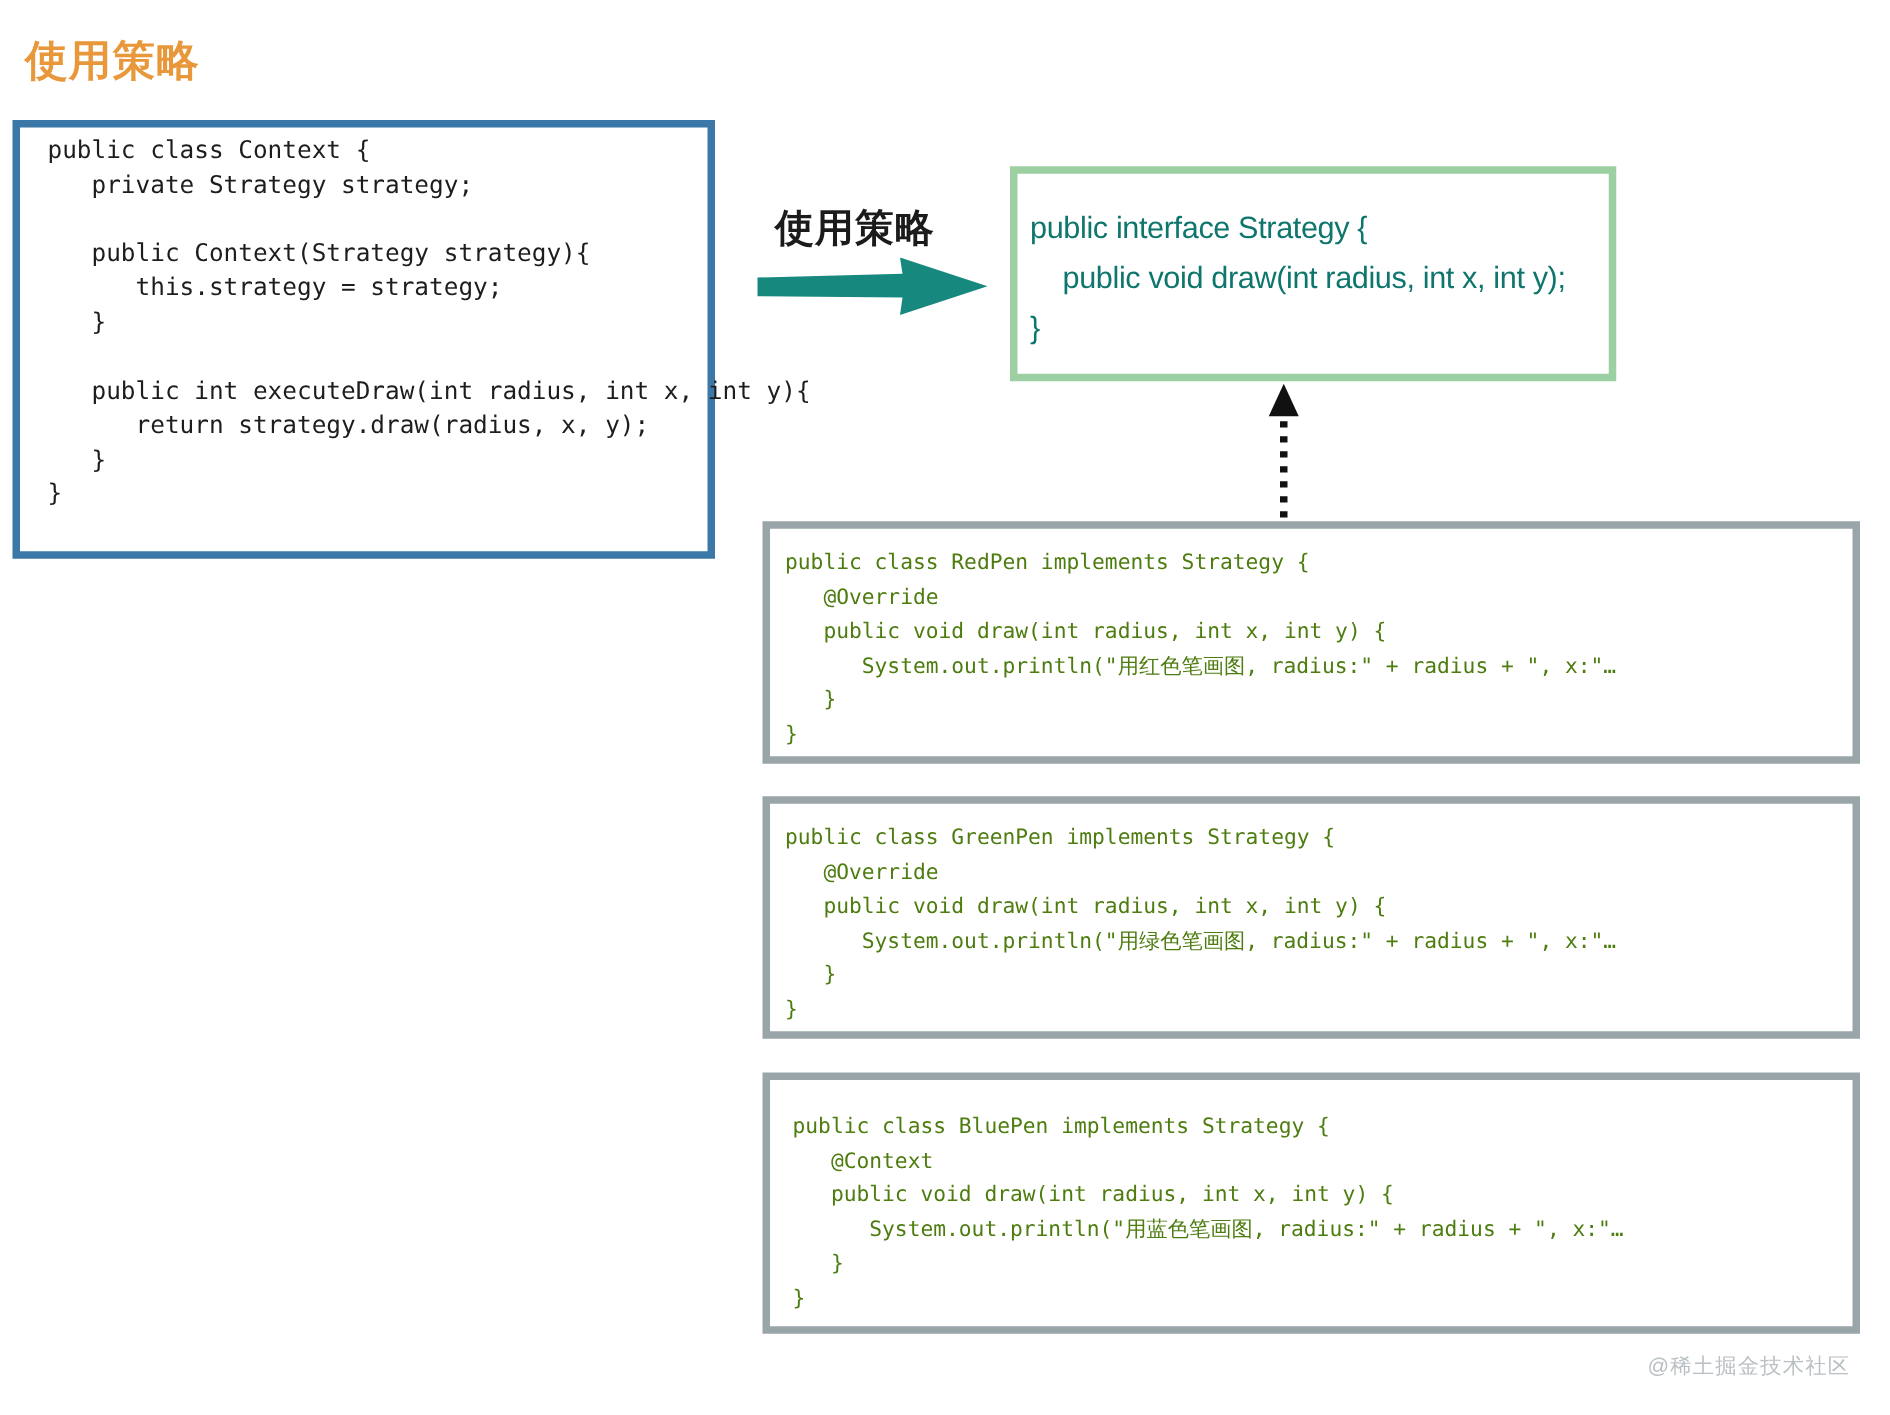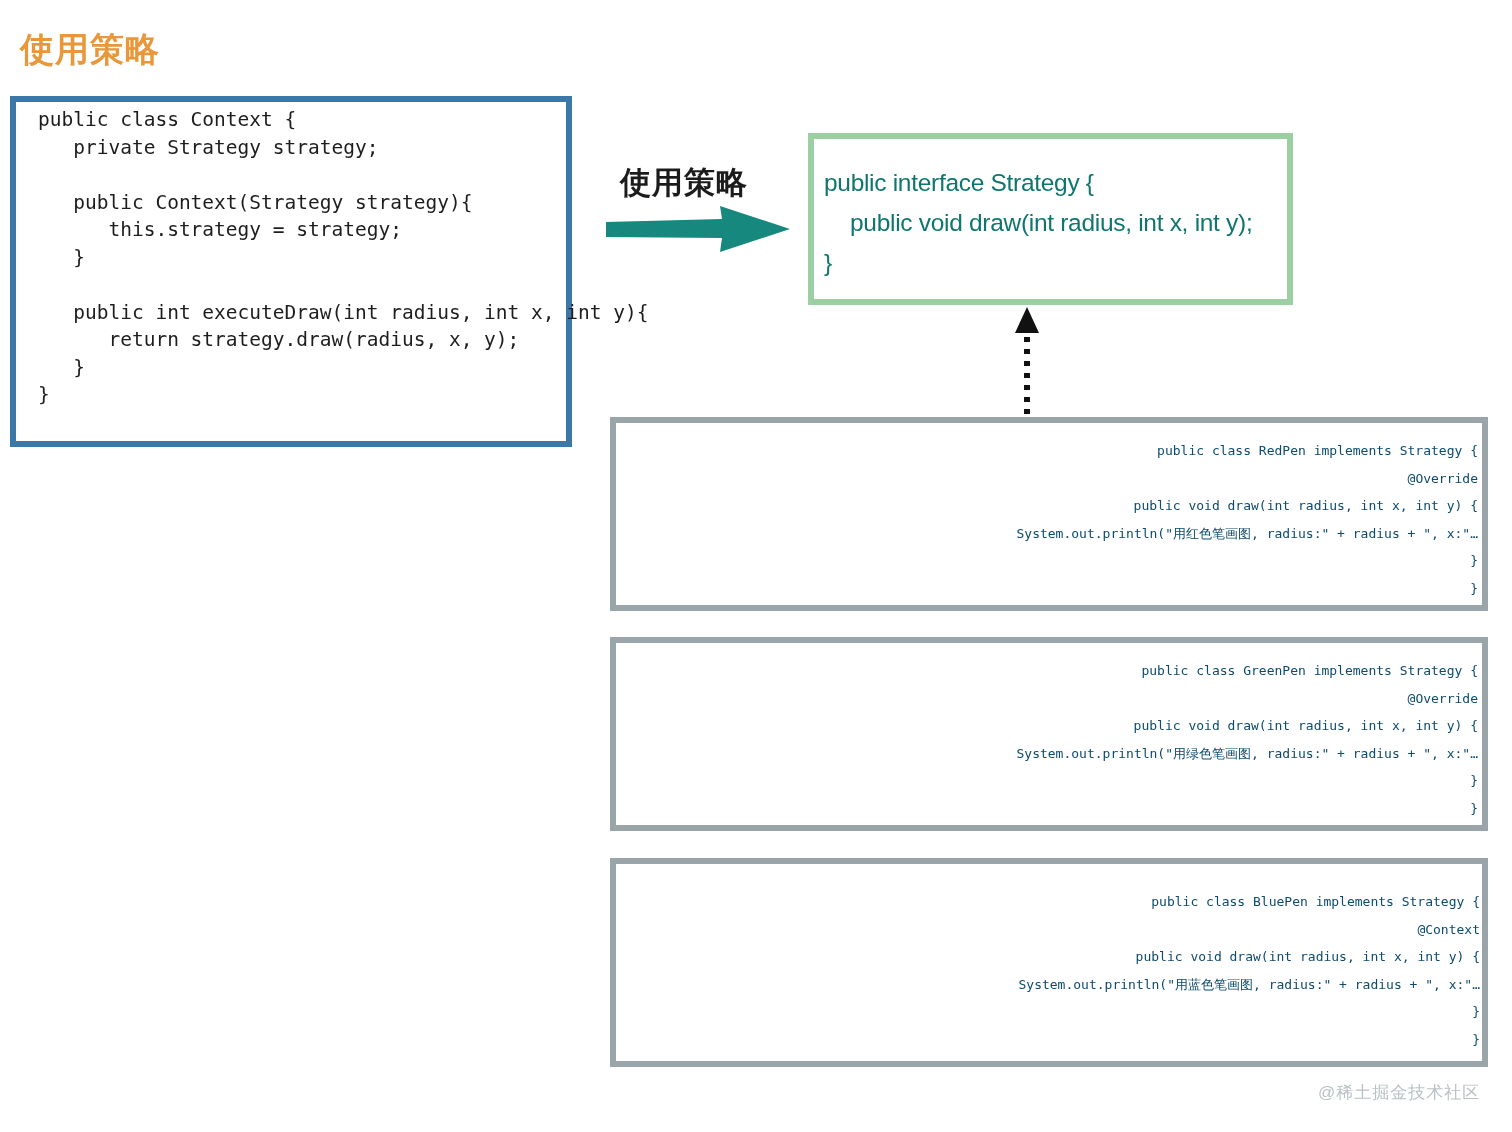--- a/index.html
+++ b/index.html
@@ -114,27 +114,26 @@
     background: #ffffff;
     box-sizing: border-box;
   }
   .impl-box.red  { top: 417px;  height: 194px; }
   .impl-box.green{ top: 637px;  height: 194px; }
   .impl-box.blue { top: 858px;  height: 209px; }
 
   .impl-code {
     position: absolute;
     font-family: "DejaVu Sans Mono", "Liberation Mono", monospace;
-    font-size: 13px;
+    font-size: 17px;
     line-height: 27.5px;
-    color: #0c4a6e;
+    color: #4d7c0f;
     white-space: pre;
     overflow: hidden;
     z-index: 4;
-    text-align: right;
   }
   .impl-code.red  { left: 628px; top: 437px; width: 850px; }
   .impl-code.green{ left: 628px; top: 657px; width: 850px; }
   .impl-code.blue { left: 634px; top: 888px; width: 846px; }
 
   
   .watermark {
     position: absolute;
     left: 1318px;
     top: 1081px;

